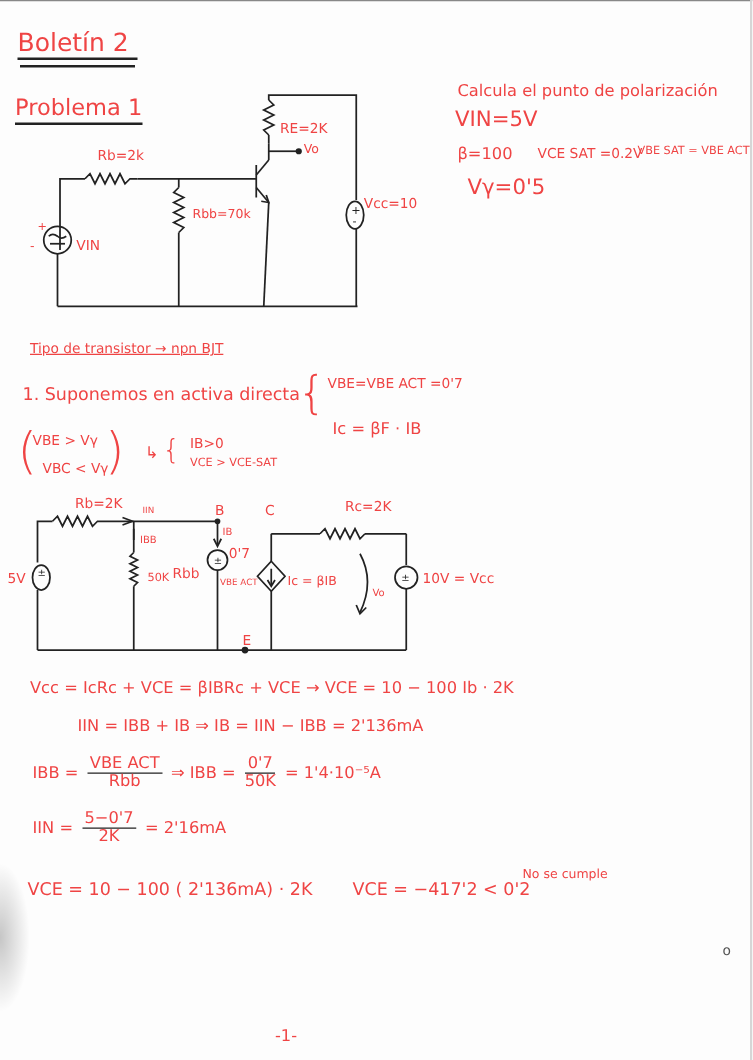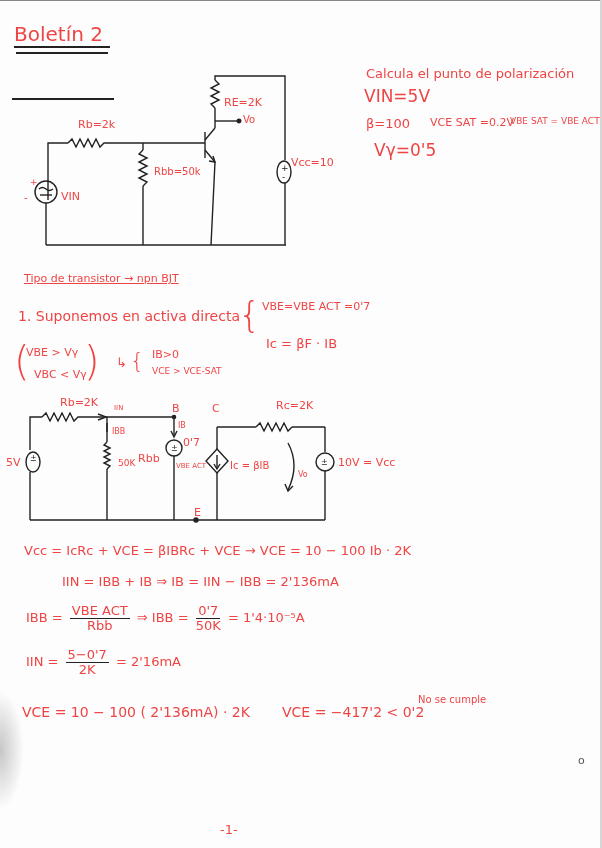--- a/index.html
+++ b/index.html
@@ -24,20 +24,21 @@
 <body>
 
 <div class="page">
   <div class="topline"></div>
   <div class="rightedge"></div>
   <div class="shadow"></div>
 
   <div class="hw title" style="left:14px;top:22px;">Boletín 2</div>
   <div class="u1" style="left:14px;top:46px;width:96px;"></div>
   <div class="u1" style="left:16px;top:52px;width:92px;"></div>
+  <div class="hw" style="left:12px;top:76px;font-size:18px;">Problema 1</div>
   <div class="u1" style="left:12px;top:98px;width:102px;"></div>
 
   <div class="hw md" style="left:366px;top:66px;">Calcula el punto de polarización</div>
   <div class="hw lg" style="left:364px;top:86px;">VIN=5V</div>
   <div class="hw md" style="left:366px;top:116px;">β=100</div>
   <div class="hw sm" style="left:430px;top:116px;">VCE SAT =0.2V</div>
   <div class="hw sm" style="left:510px;top:116px;font-size:9px;">VBE SAT = VBE ACT =0'7</div>
   <div class="hw lg" style="left:374px;top:140px;">Vγ=0'5</div>
 
   <svg width="602" height="848">
@@ -76,21 +77,21 @@
       <line x1="285" y1="183" x2="285" y2="245"></line>
     </g>
     <g font-family="DejaVu Sans, sans-serif" font-size="9" fill="#222">
       <text x="281" y="171">+</text>
       <text x="282" y="180">-</text>
     </g>
   </svg>
   <div class="hw sm" style="left:78px;top:118px;">Rb=2k</div>
   <div class="hw sm" style="left:224px;top:96px;">RE=2K</div>
   <div class="hw sm" style="left:243px;top:114px;font-size:10px;">Vo</div>
-  <div class="hw sm" style="left:154px;top:166px;font-size:10px;">Rbb=50k</div>
+  <div class="hw sm" style="left:154px;top:166px;font-size:10px;">Rbb=70k</div>
   <div class="hw sm" style="left:291px;top:156px;">Vcc=10</div>
   <div class="hw sm" style="left:61px;top:190px;">VIN</div>
   <div class="hw sm" style="left:30px;top:177px;font-size:9px;">+</div>
   <div class="hw sm" style="left:24px;top:192px;font-size:10px;">-</div>
 
   <div class="hw sm" style="left:24px;top:272px;text-decoration:underline;">Tipo de transistor → npn BJT</div>
   <div class="hw md" style="left:18px;top:308px;font-size:14px;">1. Suponemos en activa directa</div>
   <div class="hw" style="left:238px;top:294px;font-size:36px;font-weight:200;">{</div>
   <div class="hw sm" style="left:262px;top:300px;">VBE=VBE ACT =0'7</div>
   <div class="hw md" style="left:266px;top:336px;">Ic = βF · IB</div>

